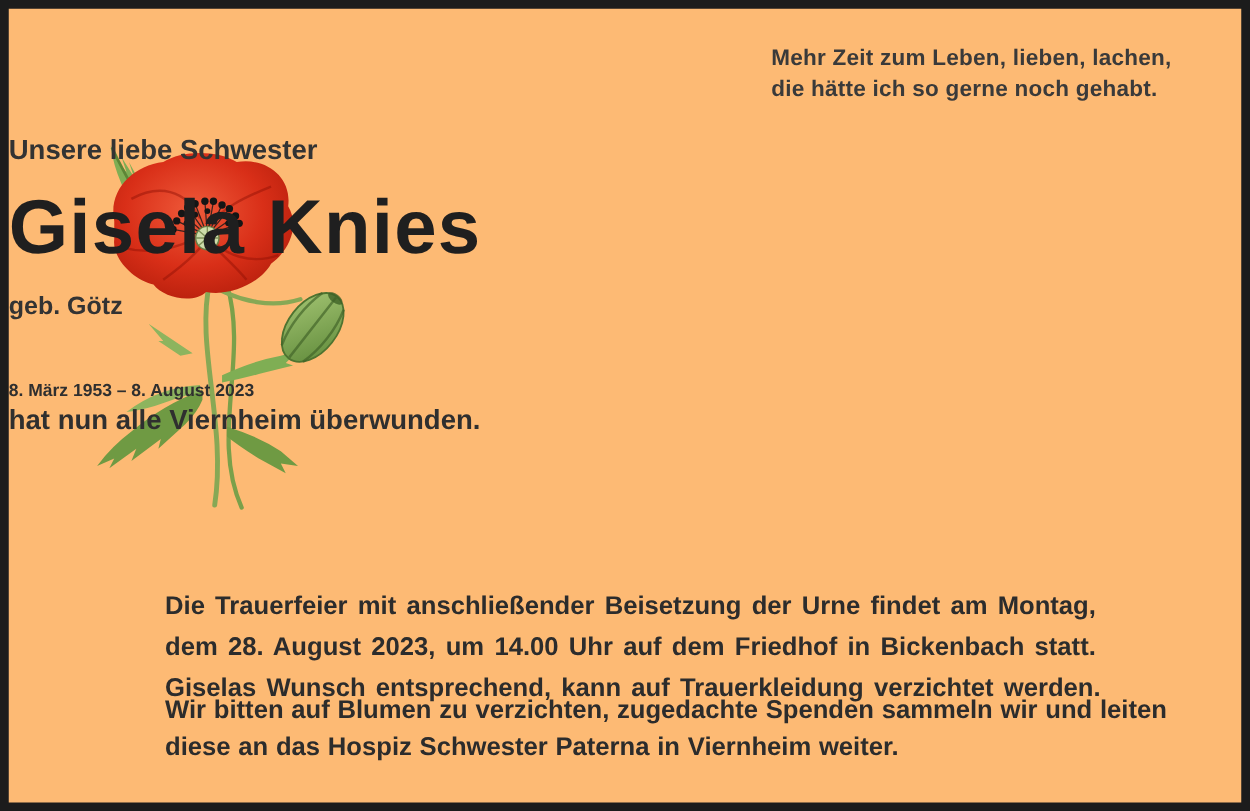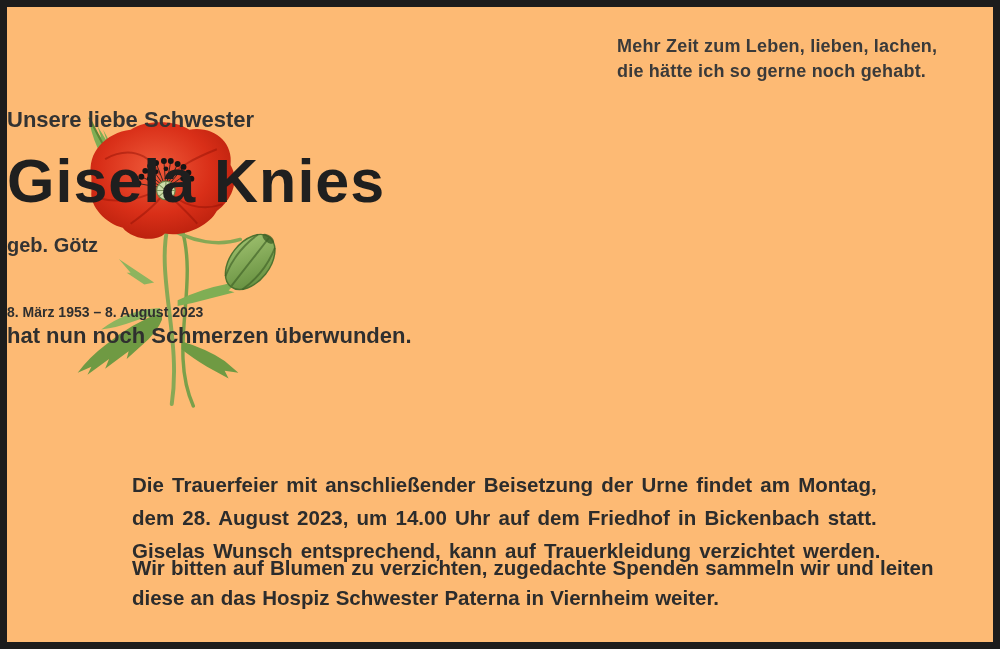--- a/index.html
+++ b/index.html
@@ -117,21 +117,21 @@
 
   <div class="epigraph">
     <div>Mehr Zeit zum Leben, lieben, lachen,</div>
     <div>die hätte ich so gerne noch gehabt.</div>
   </div>
 
   <div class="centered intro">Unsere liebe Schwester</div>
   <div class="centered name">Gisela Knies</div>
   <div class="centered birthname">geb. Götz</div>
   <div class="centered dates">8. März 1953 – 8. August 2023</div>
-  <div class="centered message">hat nun noch Schmerzen überwunden.</div>
+  <div class="centered message">hat nun alle Viernheim überwunden.</div>
 
 
   <div class="para funeral">
     <div>Die Trauerfeier mit anschließender Beisetzung der Urne findet am Montag,</div>
     <div>dem 28. August 2023, um 14.00 Uhr auf dem Friedhof in Bickenbach statt.</div>
     <div>Giselas Wunsch entsprechend, kann auf Trauerkleidung verzichtet werden.</div>
   </div>
 
   <div class="para donations">
     <div>Wir bitten auf Blumen zu verzichten, zugedachte Spenden sammeln wir und leiten</div>

